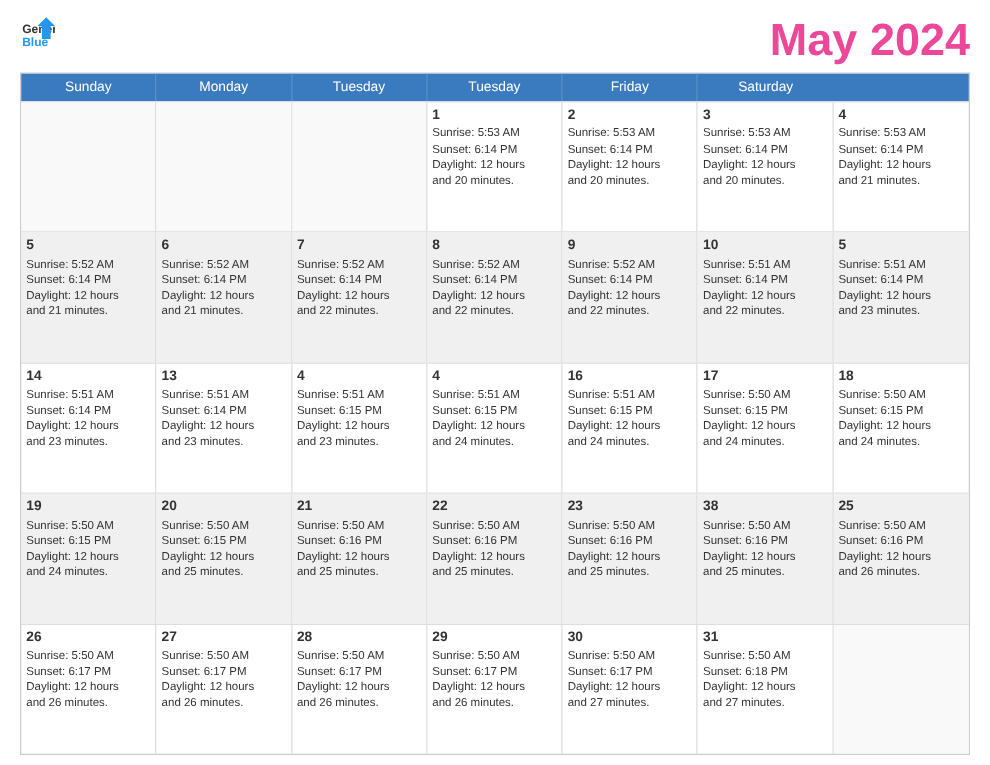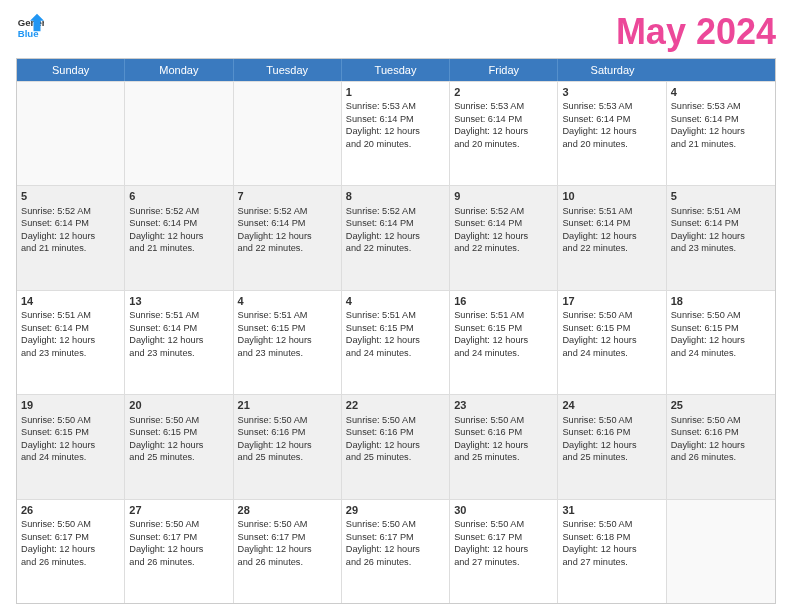--- a/index.html
+++ b/index.html
@@ -217,21 +217,21 @@
 Daylight: 12 hours
 and 25 minutes.</span></div>
           <div class="cal-cell shaded"><span class="day-num">22</span><span style="white-space: pre-line;">Sunrise: 5:50 AM
 Sunset: 6:16 PM
 Daylight: 12 hours
 and 25 minutes.</span></div>
           <div class="cal-cell shaded"><span class="day-num">23</span><span style="white-space: pre-line;">Sunrise: 5:50 AM
 Sunset: 6:16 PM
 Daylight: 12 hours
 and 25 minutes.</span></div>
-          <div class="cal-cell shaded"><span class="day-num">24</span><span style="white-space: pre-line;">Sunrise: 5:50 AM
+          <div class="cal-cell shaded"><span class="day-num">38</span><span style="white-space: pre-line;">Sunrise: 5:50 AM
 Sunset: 6:16 PM
 Daylight: 12 hours
 and 25 minutes.</span></div>
           <div class="cal-cell shaded"><span class="day-num">25</span><span style="white-space: pre-line;">Sunrise: 5:50 AM
 Sunset: 6:16 PM
 Daylight: 12 hours
 and 26 minutes.</span></div>
         </div>
         <div class="cal-week">
           <div class="cal-cell"><span class="day-num">26</span><span style="white-space: pre-line;">Sunrise: 5:50 AM

